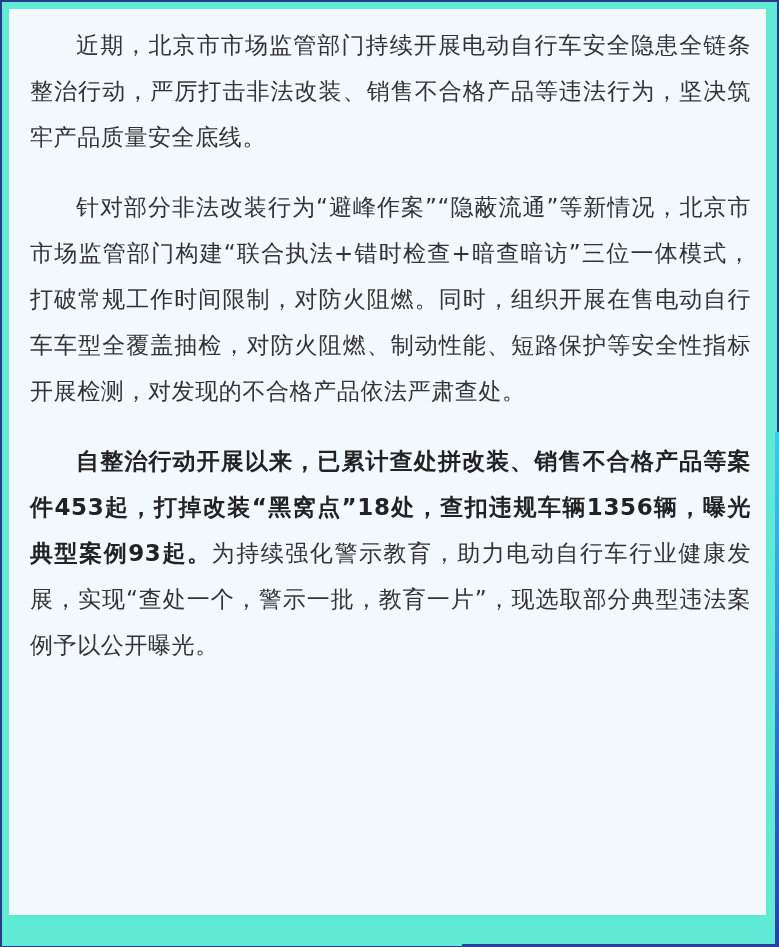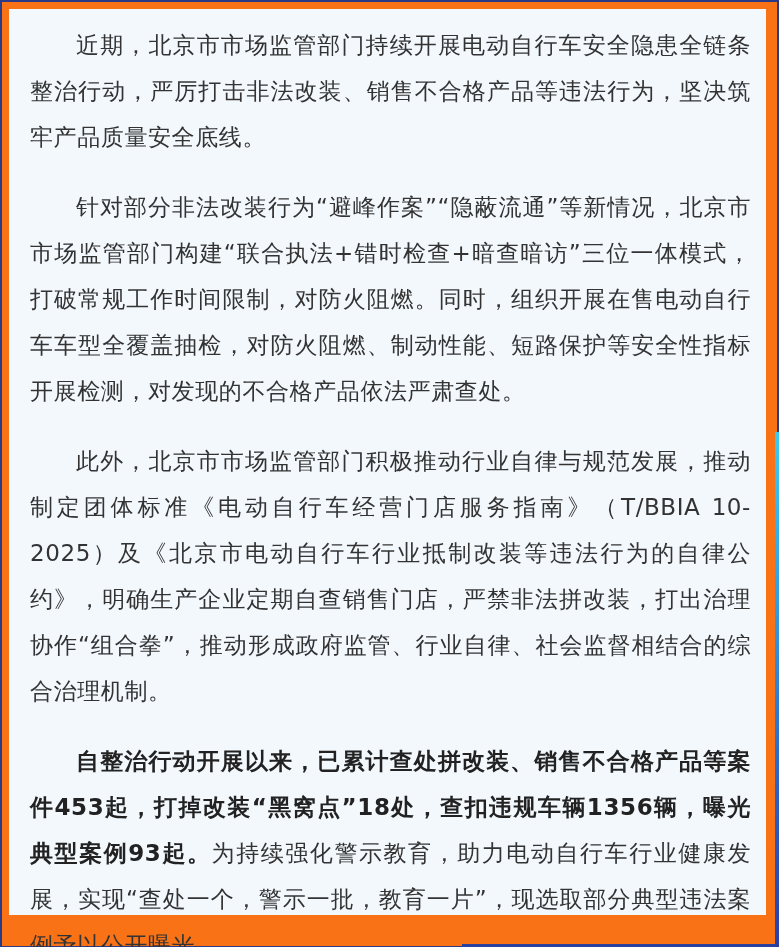--- a/index.html
+++ b/index.html
@@ -13,21 +13,21 @@
       overflow: hidden;
       position: relative;
       font-family: "DejaVu Sans", "Liberation Sans", sans-serif;
     }
     .frame {
       position: absolute;
       left: 0; top: 0;
       width: 779px;
       height: 947px;
       box-sizing: border-box;
-      background: #f97316;
+      background: #5eead4;
     }
     .border-top {
       position: absolute; left: 0; top: 0; width: 779px; height: 2px;
       background: #2b3a86;
     }
     .border-left {
       position: absolute; left: 0; top: 0; width: 2px; height: 947px;
       background: #2b3a86;
     }
     .border-right-top {
@@ -83,16 +83,15 @@
   <div class="border-right-top"></div>
   <div class="border-right-grad"></div>
   <div class="border-bottom-left"></div>
   <div class="border-bottom-right"></div>
 
   <div class="panel"></div>
 
   <div class="content">
     <p class="para">近期，北京市市场监管部门持续开展电动自行车安全隐患全链条整治行动，严厉打击非法改装、销售不合格产品等违法行为，坚决筑牢产品质量安全底线。</p>
     <p class="para">针对部分非法改装行为“避峰作案”“隐蔽流通”等新情况，北京市市场监管部门构建“联合执法+错时检查+暗查暗访”三位一体模式，打破常规工作时间限制，对防火阻燃。同时，组织开展在售电动自行车车型全覆盖抽检，对防火阻燃、制动性能、短路保护等安全性指标开展检测，对发现的不合格产品依法严肃查处。</p>
-    <p class="para">此外，北京市市场监管部门积极推动行业自律与规范发展，推动制定团体标准《电动自行车经营门店服务指南》（T/BBIA 10-2025）及《北京市电动自行车行业抵制改装等违法行为的自律公约》，明确生产企业定期自查销售门店，严禁非法拼改装，打出治理协作“组合拳”，推动形成政府监管、行业自律、社会监督相结合的综合治理机制。</p>
     <p class="para"><span class="bold">自整治行动开展以来，已累计查处拼改装、销售不合格产品等案件453起，打掉改装“黑窝点”18处，查扣违规车辆1356辆，曝光典型案例93起。</span><span>为持续强化警示教育，助力电动自行车行业健康发展，实现“查处一个，警示一批，教育一片”，现选取部分典型违法案例予以公开曝光。</span></p>
   </div>
 </div>
 
 </body></html>

